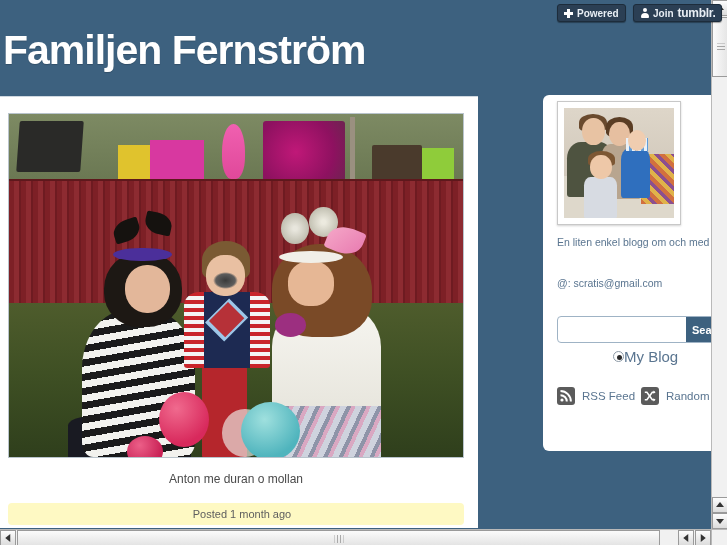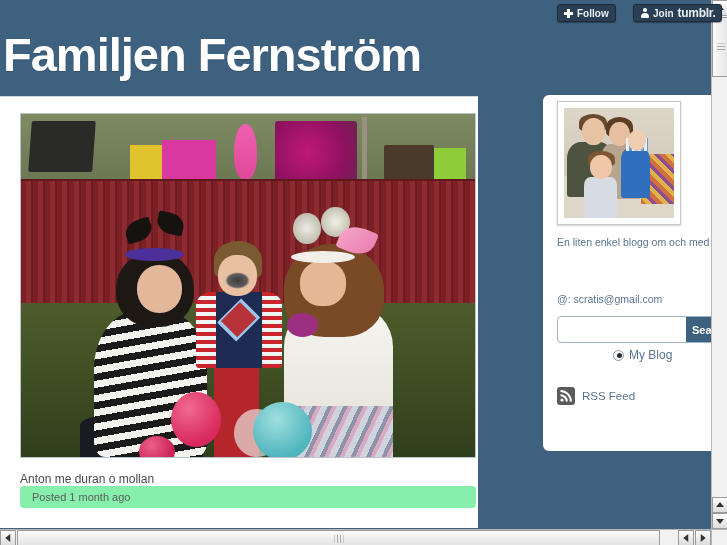--- a/index.html
+++ b/index.html
@@ -62,37 +62,37 @@
 
   
   #site-header {
     position: absolute; top: 0; left: 0;
     width: 711px; height: 96px;
     background: #3d617f;
   }
   #blog-title {
     position: absolute; left: 3px; top: 27px;
     color: #ffffff;
-    font-size: 47px;
+    font-size: 41px;
     font-weight: bold;
     letter-spacing: -1px;
     text-shadow: 0 1px 1px rgba(0,0,0,.18);
     white-space: nowrap;
   }
 
   
   #content-col {
     position: absolute;
     left: 0; top: 96px;
     width: 478px; height: 432px;
     background: #ffffff;
     border-top: 1px solid #cfd8e0;
   }
   #post {
-    position: absolute; left: 20px; top: 16px; width: 456px;
+    position: absolute; left: 8px; top: 16px; width: 456px; text-align: center;
   }
   #post-photo {
     width: 456px; height: 345px;
     border: 1px solid #b9c4cc;
     background: #6d7a5a;
     position: relative; overflow: hidden;
   }
   
   .ph-stage { position:absolute; left:0; top:0; width:100%; height:20%;
     background: linear-gradient(180deg,#7d8a63 0%,#6a7752 100%); }
@@ -197,21 +197,22 @@
     border-radius:50%; }
   .ph-tulle { position:absolute; left:47%; top:86%; width:10%; height:14%;
     background: rgba(240,240,235,.65); border-radius:50%; }
 
   #post-caption {
     margin-top: 14px;
     color: #4a4a4a;
     font-size: 12px;
   }
   #post-footer {
-    background: #86efac;
+    margin-top: 17px;
+    background: #fef9c3;
     border-radius: 4px;
     height: 22px;
     line-height: 22px;
     padding-left: 12px;
     font-size: 11px;
     color: #5e5e5e;
   }
 
   
   #sidebar {
@@ -268,21 +269,20 @@
     position: absolute; left: 14px; top: 140px;
     width: 168px;
     font-size: 10.5px; color: #5a7590;
     line-height: 15px;
     white-space: nowrap;
   }
   #email-line {
     position: absolute; left: 14px; top: 182px;
     font-size: 10.5px; color: #5a7590;
     white-space: nowrap;
-    margin-top: 16px;
   }
   #search-form {
     position: absolute; left: 14px; top: 221px;
     width: 180px; height: 27px;
     background: #fff;
     border: 1px solid #9fb3c5;
     border-radius: 4px;
     display: flex; align-items: center;
     overflow: hidden;
   }
@@ -296,22 +296,22 @@
   #search-submit {
     background: #3d617f; color: #fff;
     border: 0; height: 25px; width: 52px;
     font-size: 11px; font-weight: bold;
     font-family: "Liberation Sans", sans-serif;
     text-align: left; padding-left: 6px;
     cursor: pointer;
   }
   #radio-row {
     position: absolute; left: 70px; top: 253px;
-    display: flex; align-items: center; gap: 5px;
-    font-size: 12px; color: #5a7590;
+    display: flex; align-items: center; 
+    font-size: 15px; color: #5a7590;
     white-space: nowrap;
   }
   .radio-dot {
     width: 11px; height: 11px; border-radius: 50%;
     border: 1px solid #8d9aa6; background: #fff;
     position: relative; display:inline-block;
   }
   .radio-dot::after {
     content:''; position:absolute; left:2.5px; top:2.5px;
     width:5px; height:5px; border-radius:50%; background:#2b2b2b;
@@ -405,21 +405,21 @@
 
 <div id="viewport">
 
   <div id="site-header">
     <h1 id="blog-title">Familjen Fernström</h1>
   </div>
 
   <div id="tumblr-bar">
     <div class="tb-btn" id="follow-btn">
       <span class="plus-ico"></span>
-      <span>Follow</span>
+      <span>Powered</span>
     </div>
     <div class="tb-btn" id="join-btn">
       <span class="person-ico"></span>
       <span>Join</span>
       <span class="tumblr-word">tumblr.</span>
     </div>
   </div>
 
   <div id="content-col">
     <article id="post">
@@ -519,20 +519,31 @@
         <span class="sq-icon">
           <svg width="12" height="12" viewBox="0 0 12 12">
             <circle cx="2" cy="10" r="1.6" fill="#fff"></circle>
             <path d="M0.5 6.2a5.3 5.3 0 0 1 5.3 5.3h2A7.3 7.3 0 0 0 0.5 4.2z" fill="#fff"></path>
             <path d="M0.5 2.1A9.4 9.4 0 0 1 9.9 11.5h2A11.4 11.4 0 0 0 0.5 0.1z" fill="#fff"></path>
           </svg>
         </span>
         <span>RSS Feed</span>
       </a>
 
+      <a class="link-item">
+        <span class="sq-icon">
+          <svg width="12" height="12" viewBox="0 0 12 12">
+            <path d="M0.8 2.2h2.1l5.4 7.6h2.5" stroke="#fff" stroke-width="1.5" fill="none"></path>
+            <path d="M0.8 9.8h2.1l5.4-7.6h2.5" stroke="#fff" stroke-width="1.5" fill="none"></path>
+            <path d="M9.4 0.6l2.2 1.6-2.2 1.6z" fill="#fff"></path>
+            <path d="M9.4 8.2l2.2 1.6-2.2 1.6z" fill="#fff"></path>
+          </svg>
+        </span>
+        <span>Random</span>
+      </a>
 
 
 
     </div>
   </aside>
 
 
   <div id="vscroll">
     <div class="sb-btn" id="v-btn-top">
       <span class="arr arr-up"></span>

